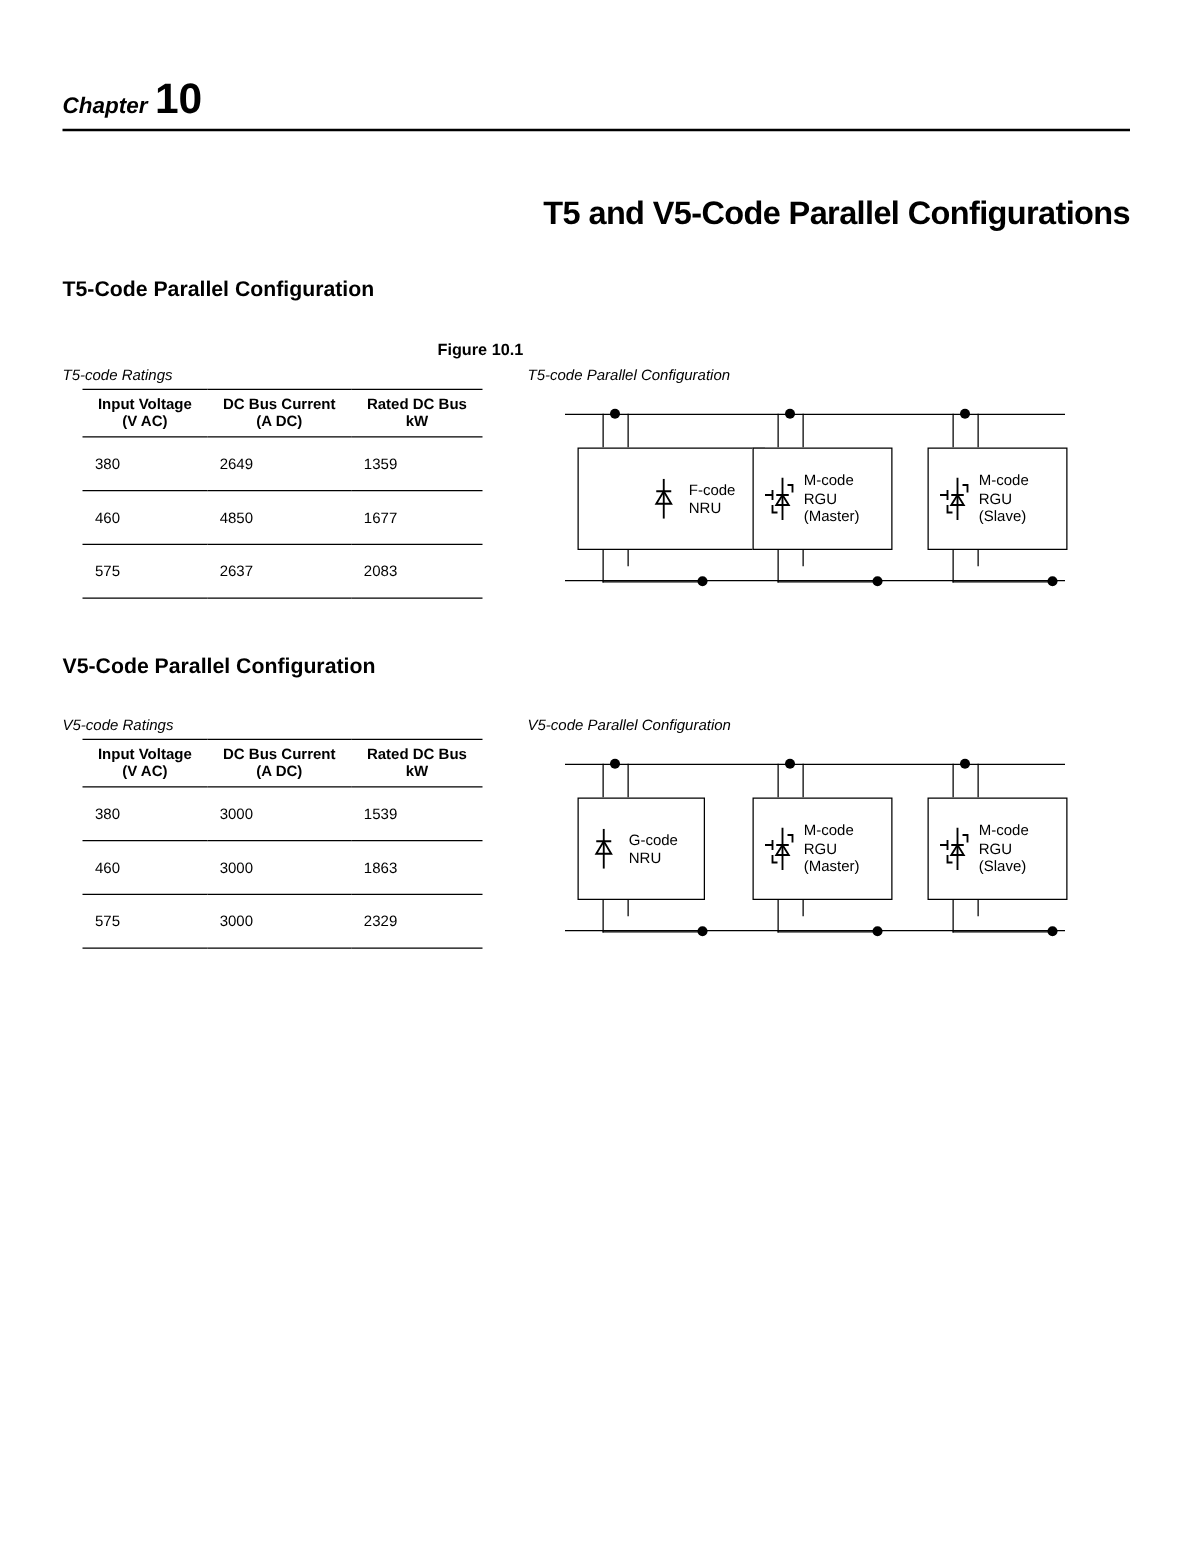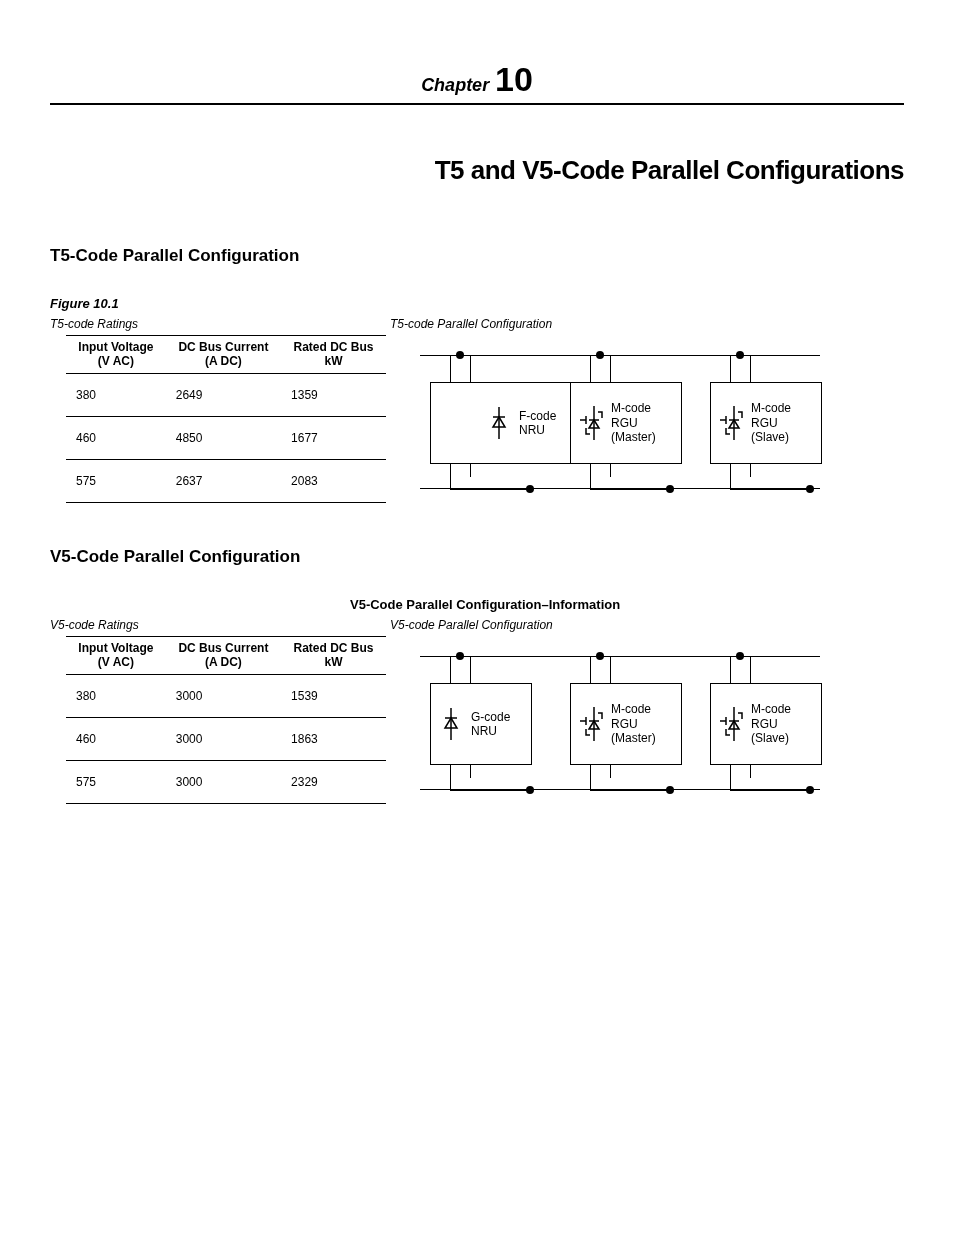--- a/index.html
+++ b/index.html
@@ -6,55 +6,55 @@
     font-family: Arial, Helvetica, sans-serif;
     color: #000;
     background: #fff;
     margin: 0;
     padding: 60px 50px;
     width: 954px;
     box-sizing: border-box;
     font-size: 14px;
   }
   .chapter-header {
-    text-align: center;
+    text-align: left;
     border-bottom: 2px solid #000;
     padding-bottom: 4px;
     margin-bottom: 50px;
   }
   .chapter-label {
     font-style: italic;
     font-weight: bold;
     font-size: 18px;
   }
   .chapter-number {
     font-weight: bold;
     font-size: 34px;
     margin-left: 2px;
   }
   .main-title {
     text-align: right;
     font-weight: bold;
     font-size: 26px;
     letter-spacing: -0.5px;
-    margin-bottom: 60px;
+    margin-bottom: 36px;
     font-family: "Arial Narrow", Arial, sans-serif;
     font-stretch: condensed;
   }
   .section-heading {
     font-weight: bold;
     font-size: 17px;
     margin: 20px 0 30px 0;
     font-family: "Arial Narrow", Arial, sans-serif;
     font-stretch: condensed;
   }
   .content-row {
     display: flex;
     align-items: flex-start;
-    gap: 20px;
+    gap: 52px;
     margin-bottom: 40px;
   }
   .left-col {
     flex: 0 0 320px;
   }
   .right-col {
     flex: 1;
   }
   .figure-header {
     font-weight: bold;
@@ -151,21 +151,21 @@
 
 <div class="chapter-header">
   <span class="chapter-label">Chapter</span>
   <span class="chapter-number">10</span>
 </div>
 
 <div class="main-title">T5 and V5-Code Parallel Configurations</div>
 
 <div class="section-heading">T5-Code Parallel Configuration</div>
 
-<div style="margin-bottom:6px;font-style:italic;">
+<div style="margin-left:300px; margin-bottom:6px;">
   <div class="figure-header">Figure 10.1</div>
 </div>
 
 <div class="content-row">
   <div class="left-col">
     <div class="table-title">T5-code Ratings</div>
     <table class="ratings">
       <thead>
         <tr>
           <th><span>Input Voltage</span><br><span>(V AC)</span></th>
@@ -271,21 +271,20 @@
           <span>(Slave)</span>
         </div>
       </div>
     </div>
   </div>
 </div>
 
 <div class="section-heading">V5-Code Parallel Configuration</div>
 
 <div style="margin-left:300px; margin-bottom:6px;">
-  <div class="figure-header">V5-Code Parallel Configuration–Information</div>
 </div>
 
 <div class="content-row">
   <div class="left-col">
     <div class="table-title">V5-code Ratings</div>
     <table class="ratings">
       <thead>
         <tr>
           <th><span>Input Voltage</span><br><span>(V AC)</span></th>
           <th><span>DC Bus Current</span><br><span>(A DC)</span></th>

